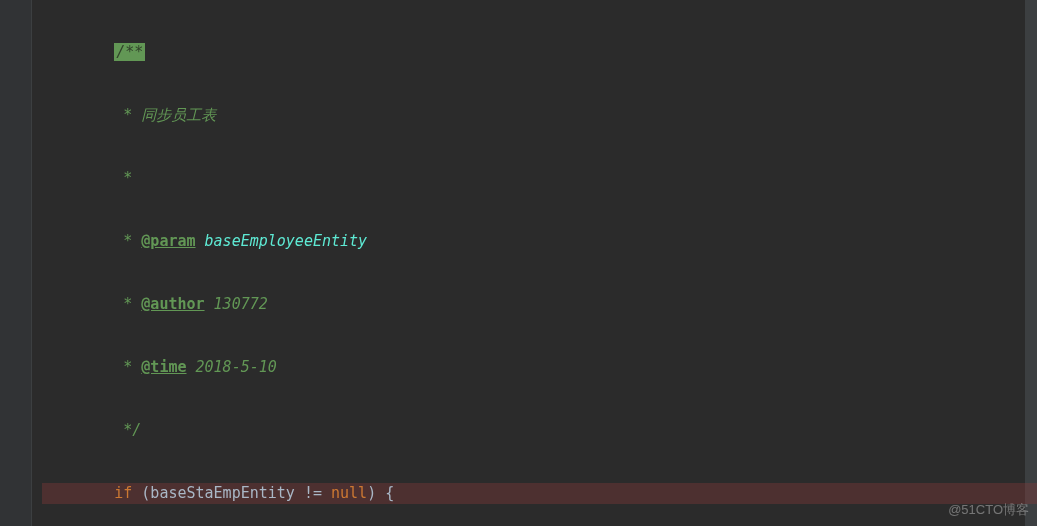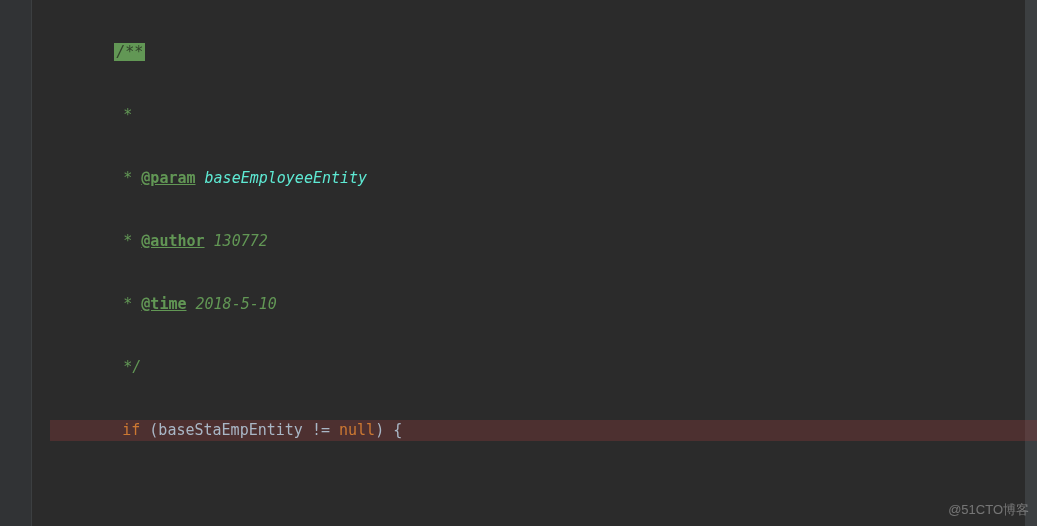--- a/index.html
+++ b/index.html
@@ -19,21 +19,21 @@
     background: #313335;
     border-right: 1px solid #3c3f41;
   }
   .code {
     position: absolute;
     left: 32px; right: 0; top: 0;
     padding-left: 10px;
     white-space: pre;
   }
   .line { height: 21px; }
-  .line.hit { background: rgba(139, 58, 58, 0.35); margin-left: 8px; }
+  .line.hit { background: rgba(139, 58, 58, 0.35); }
   
   .cg { color: #629755; font-style: italic; }
   .cg-bg {
     background: #629755;
     color: #31422a;
     padding: 0 2px;
     font-style: italic;
   }
   .tag { color: #629755; font-weight: bold; text-decoration: underline; }
   .param { color: #5eead4; font-style: italic; }
@@ -54,20 +54,21 @@
   }
 </style>
 </head>
 <body>
 
 <div class="gutter"></div>
 <div class="scrollbar"></div>
 
 <div class="code">
   <div class="line"><span>        </span><span class="cg-bg">/**</span></div>
+  <div class="line"><span>        </span><span class="cg"> * </span><span class="cg">同步员工表</span></div>
   <div class="line"><span>        </span><span class="cg"> *</span></div>
   <div class="line"><span>        </span><span class="cg"> * </span><span class="tag">@param</span><span class="param"> baseEmployeeEntity</span></div>
   <div class="line"><span>        </span><span class="cg"> * </span><span class="tag">@author</span><span class="cg"> 130772</span></div>
   <div class="line"><span>        </span><span class="cg"> * </span><span class="tag">@time</span><span class="cg"> 2018-5-10</span></div>
   <div class="line"><span>        </span><span class="cg"> */</span></div>
   <div class="line hit"><span>        </span><span class="kw">if</span><span> (baseStaEmpEntity != </span><span class="kw">null</span><span>) {</span></div>
   
   
   
   

